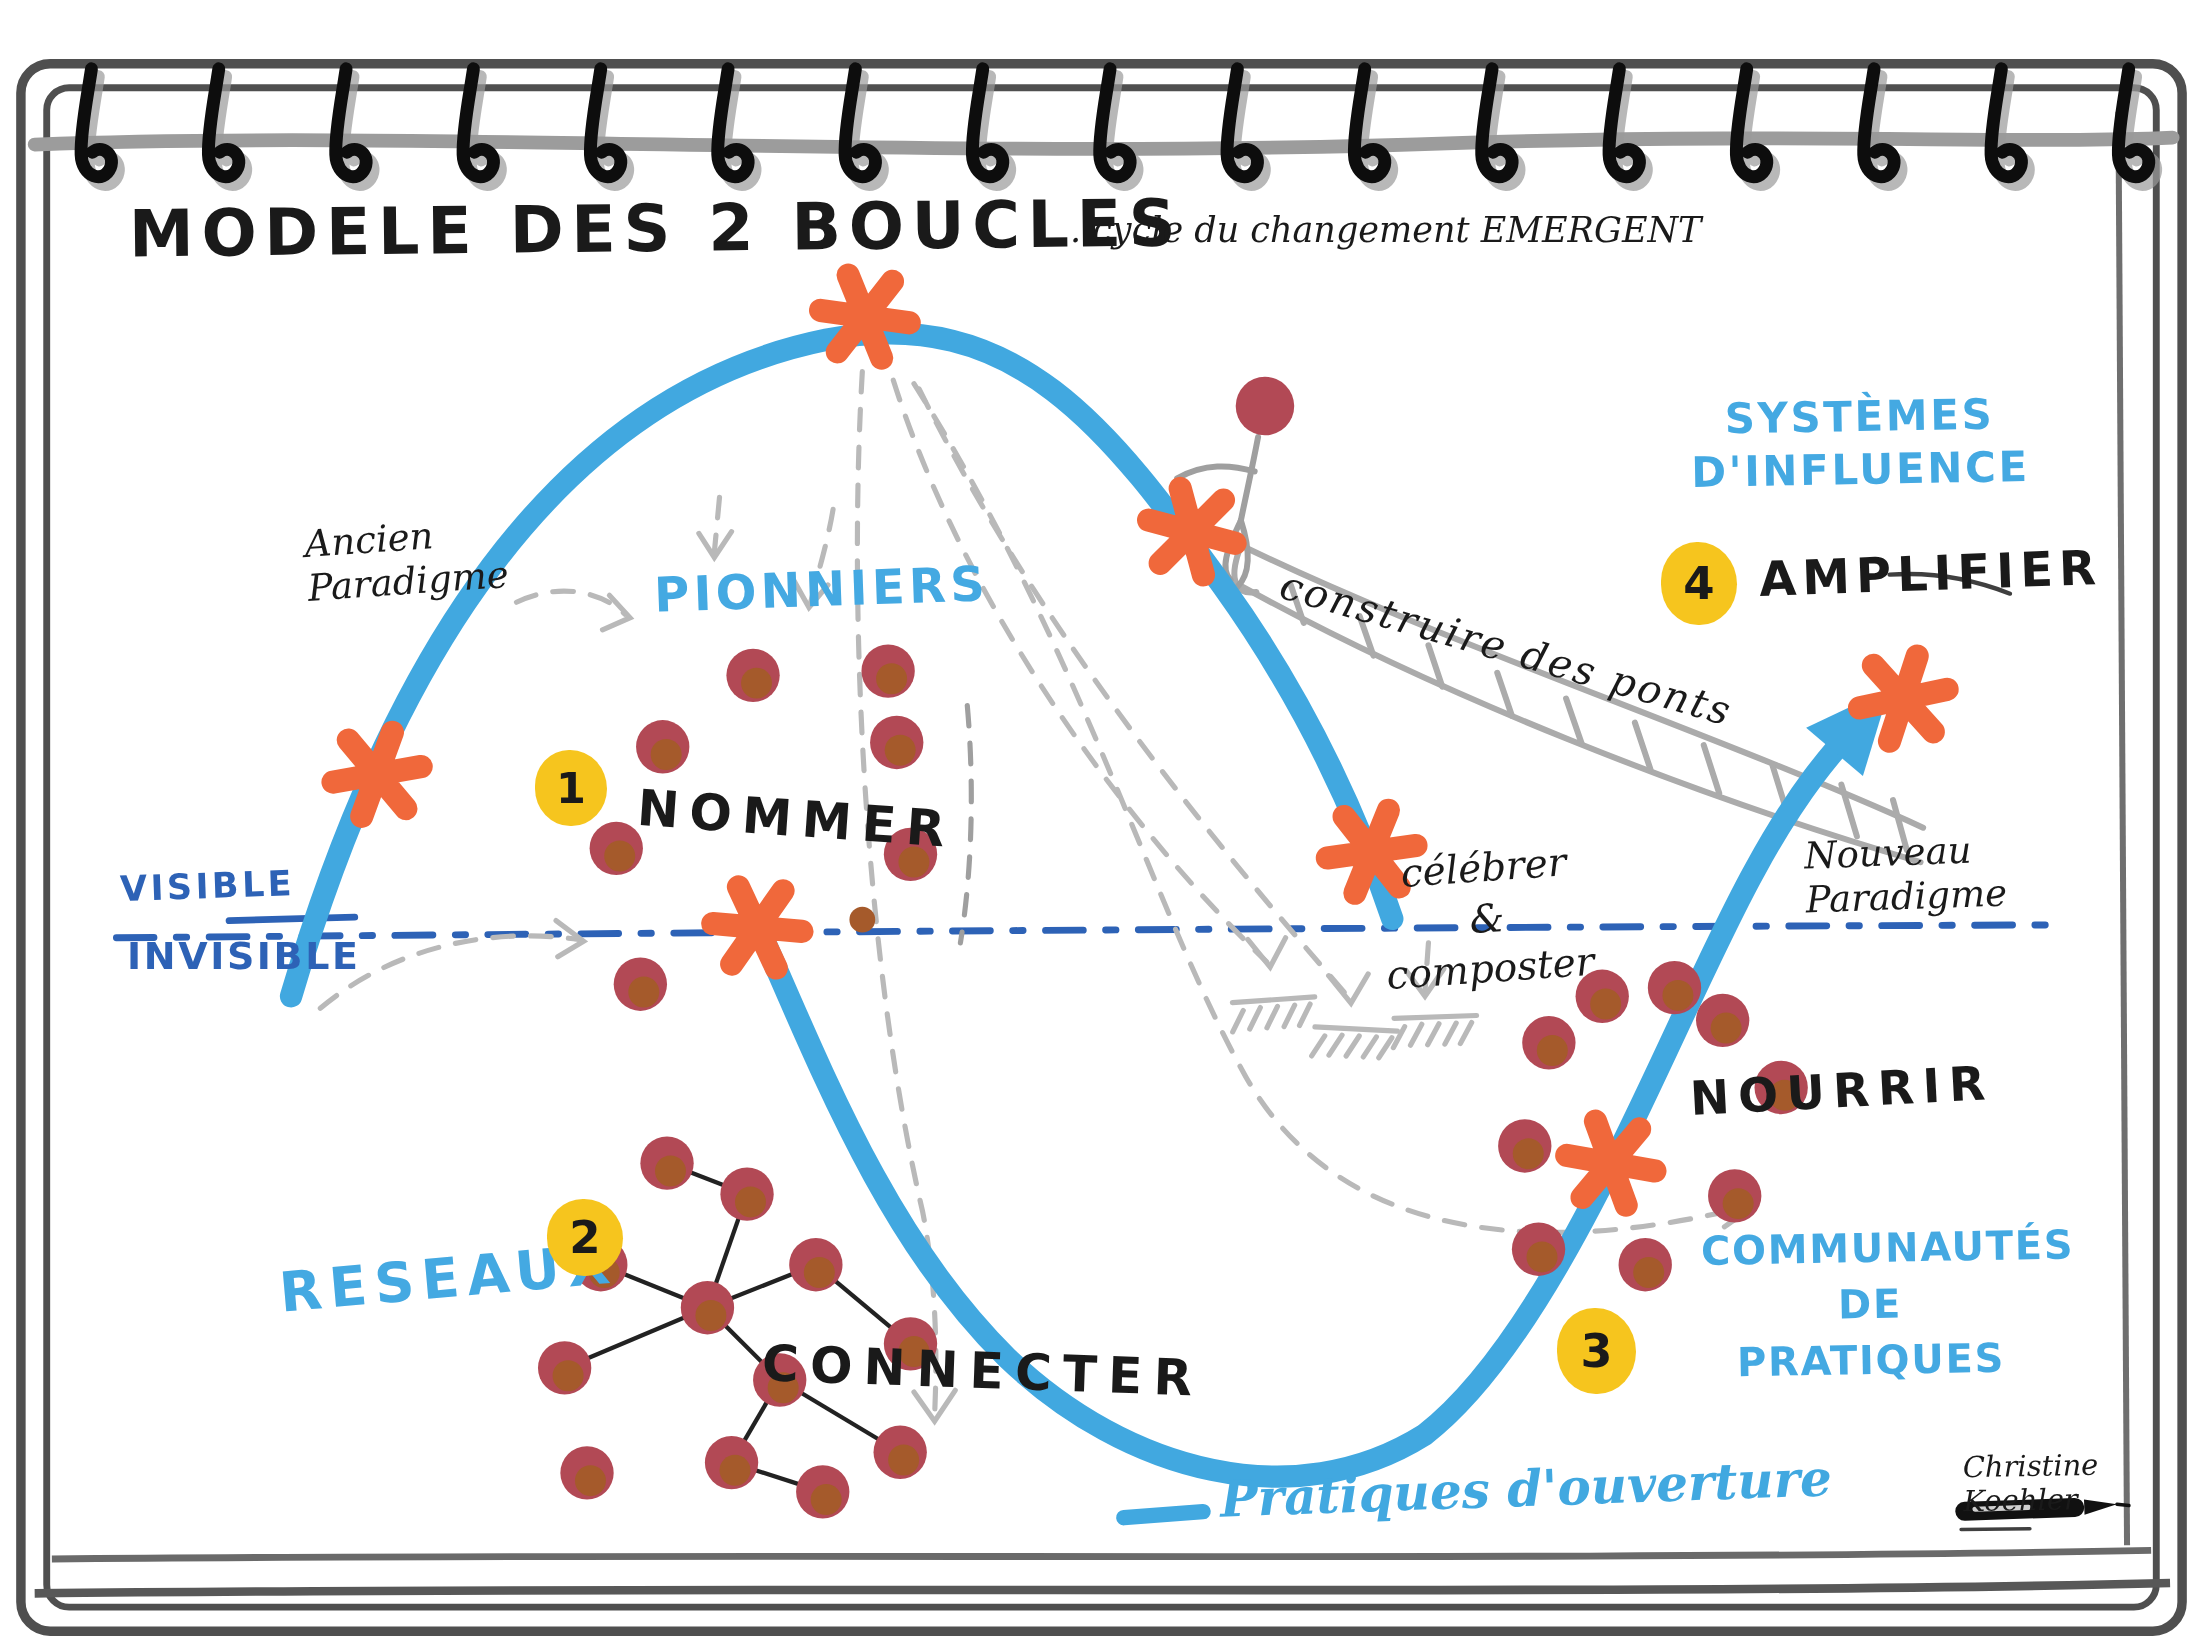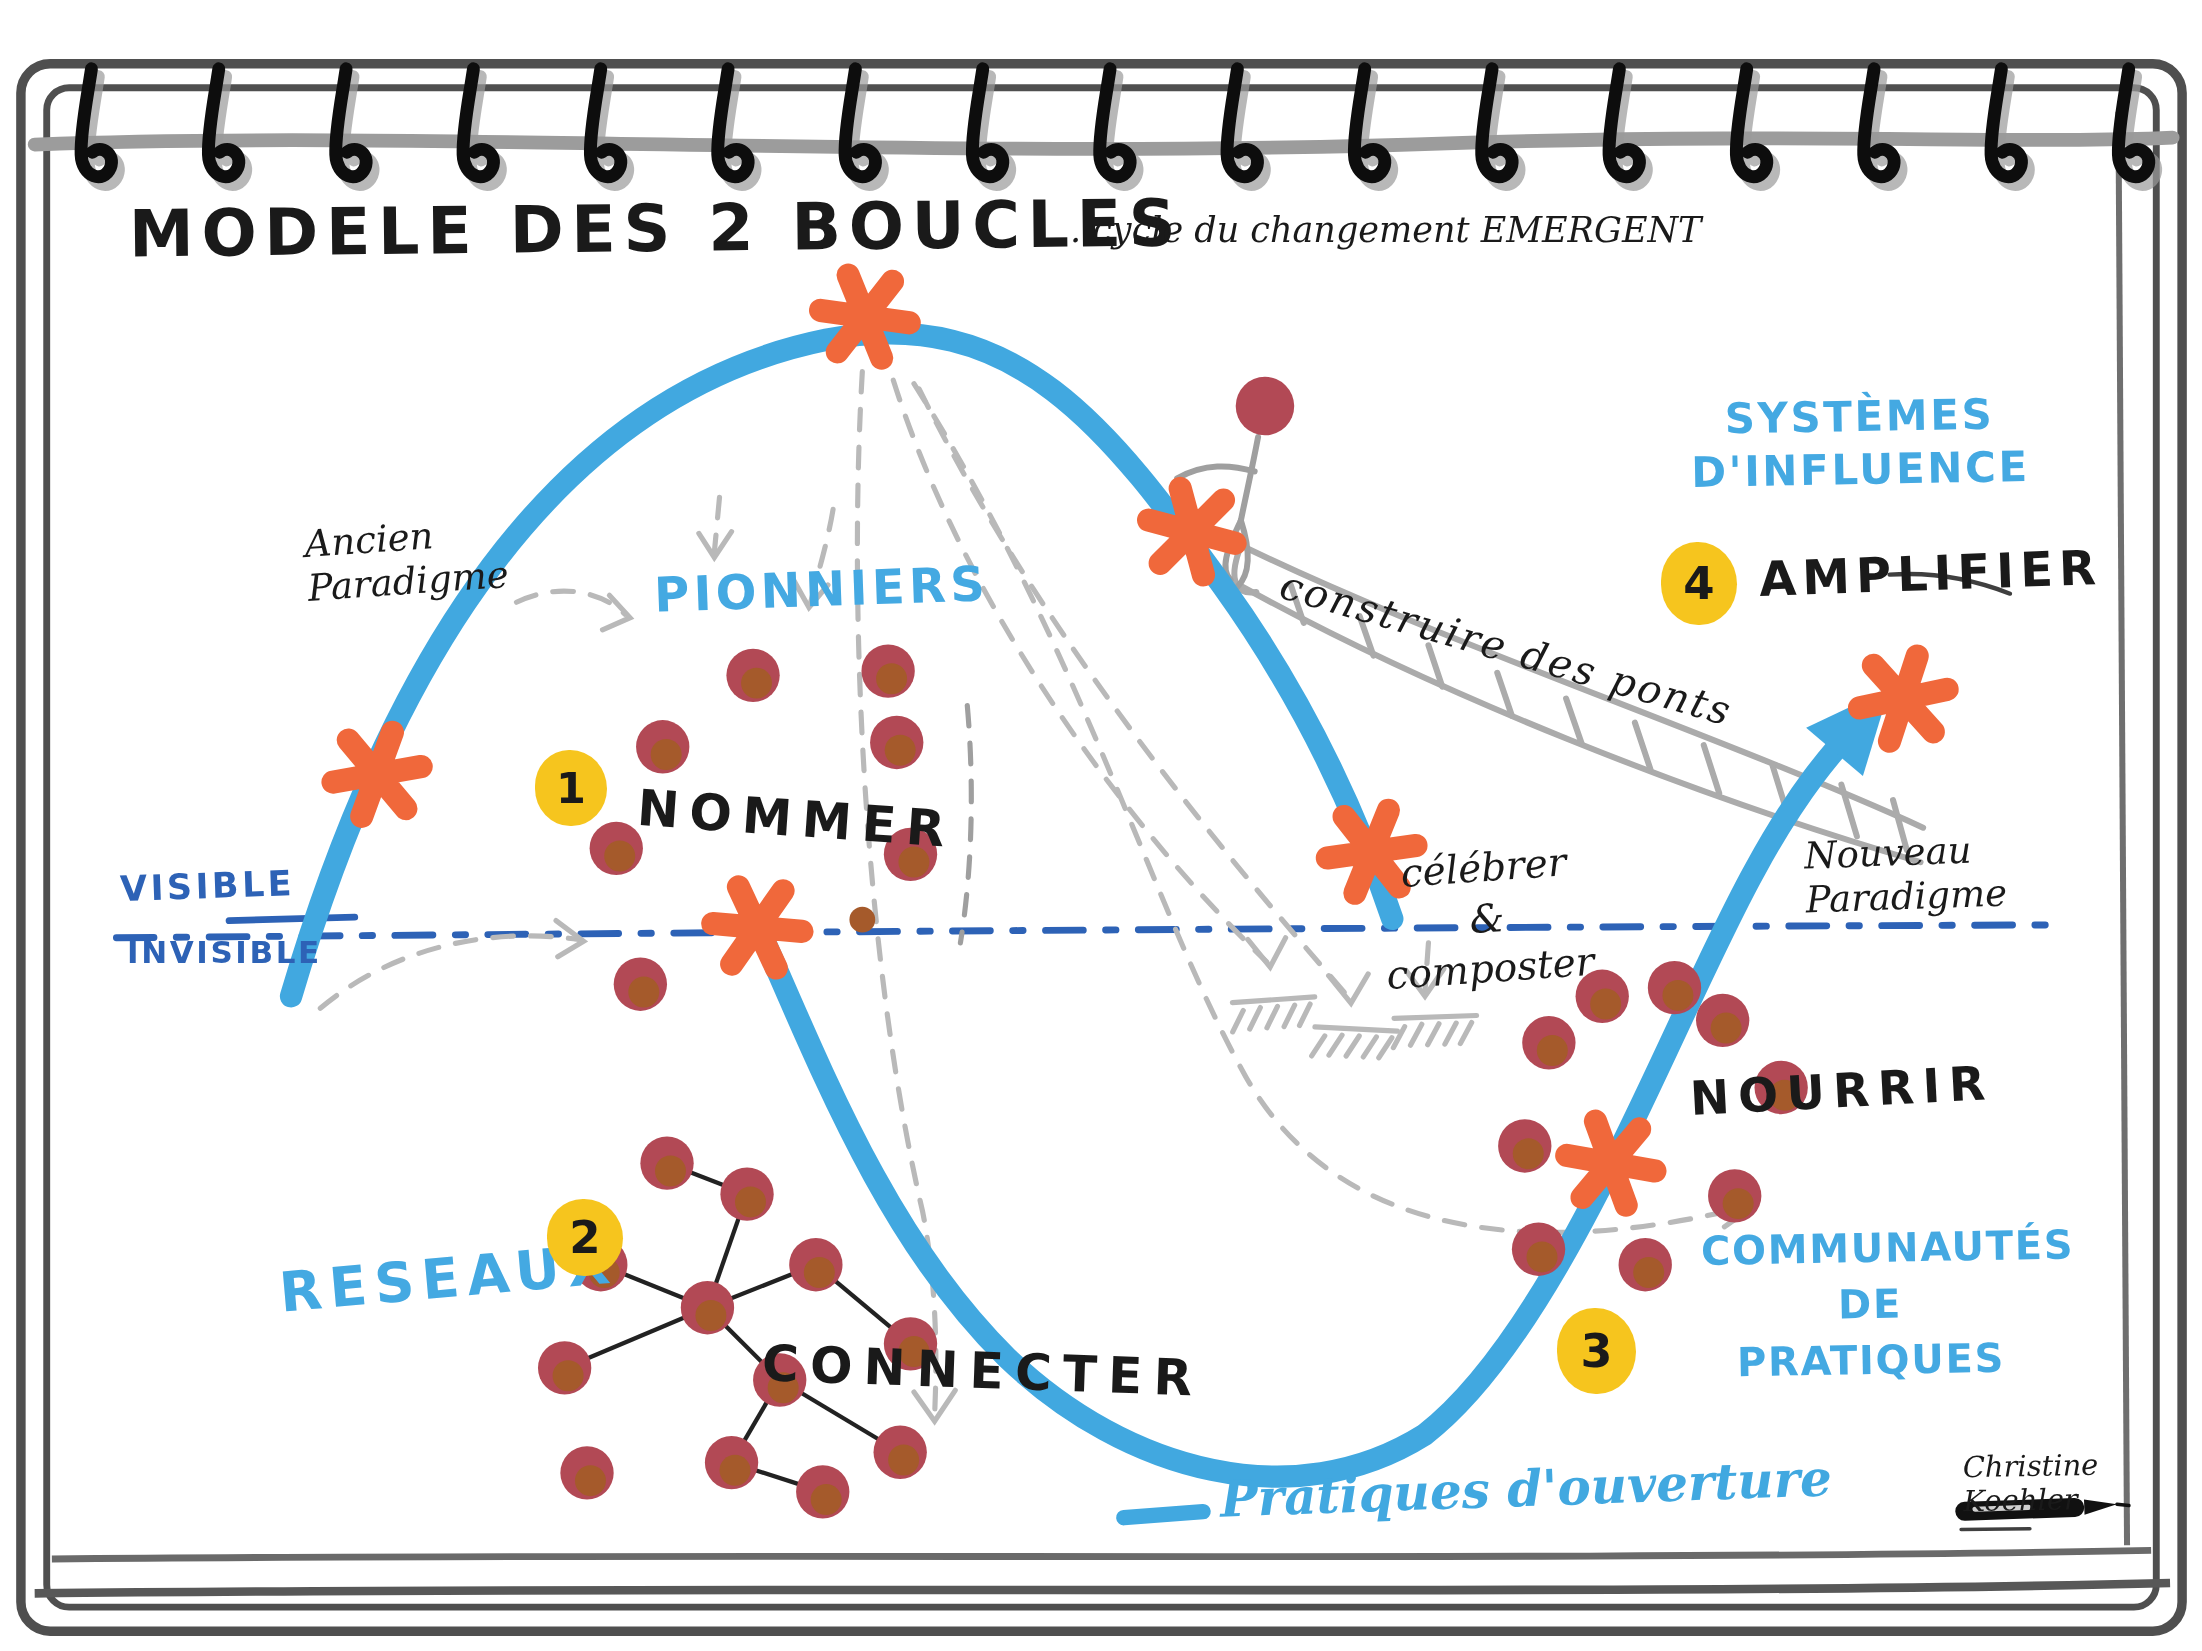--- a/index.html
+++ b/index.html
@@ -216,21 +216,21 @@
 
   <div class="lbl capsb" style="left:129px;top:191px;font-size:65px;letter-spacing:7.7px;transform:rotate(-0.6deg);">MODELE DES 2 BOUCLES</div>
   <div class="lbl script" style="left:1070px;top:210px;font-size:35px;">. cycle du changement EMERGENT</div>
 
   <div class="lbl script" style="left:306px;top:516px;font-size:37px;transform:rotate(-4deg);">Ancien
 Paradigme</div>
   <div class="lbl capsb blue" style="left:654px;top:561px;font-size:48px;letter-spacing:4.3px;transform:rotate(-2deg);">PIONNIERS</div>
   <div class="lbl caps" style="left:637px;top:790px;font-size:50px;letter-spacing:10.3px;transform:rotate(4deg);">NOMMER</div>
 
   <div class="lbl capsb deep" style="left:120px;top:866px;font-size:35px;letter-spacing:3.4px;transform:rotate(-2deg);">VISIBLE</div>
-  <div class="lbl capsb deep" style="left:127px;top:934px;font-size:31px;letter-spacing:2.6px;">INVISIBLE</div>
+  <div class="lbl capsb deep" style="left:127px;top:934px;font-size:38px;letter-spacing:2.6px;">INVISIBLE</div>
 
   <div class="lbl capsb blue" style="left:279px;top:1246px;font-size:55px;letter-spacing:7.7px;transform:rotate(-5deg);">RESEAUX</div>
   <div class="lbl caps" style="left:762px;top:1342px;font-size:50px;letter-spacing:11.2px;transform:rotate(2deg);">CONNECTER</div>
   <div class="lbl script curvec" style="left:1220px;top:1459px;font-size:50px;transform:rotate(-2deg);font-weight:600;">Pratiques d'ouverture</div>
 
   <div class="lbl script center" style="left:1358px;top:843px;width:258px;font-size:39px;line-height:1.3;transform:rotate(-4deg);">célébrer
 &amp;
 composter</div>
   <div class="lbl script" style="left:1272px;top:625px;font-size:40px;letter-spacing:2.6px;transform:rotate(16deg);">construire des ponts</div>
 

